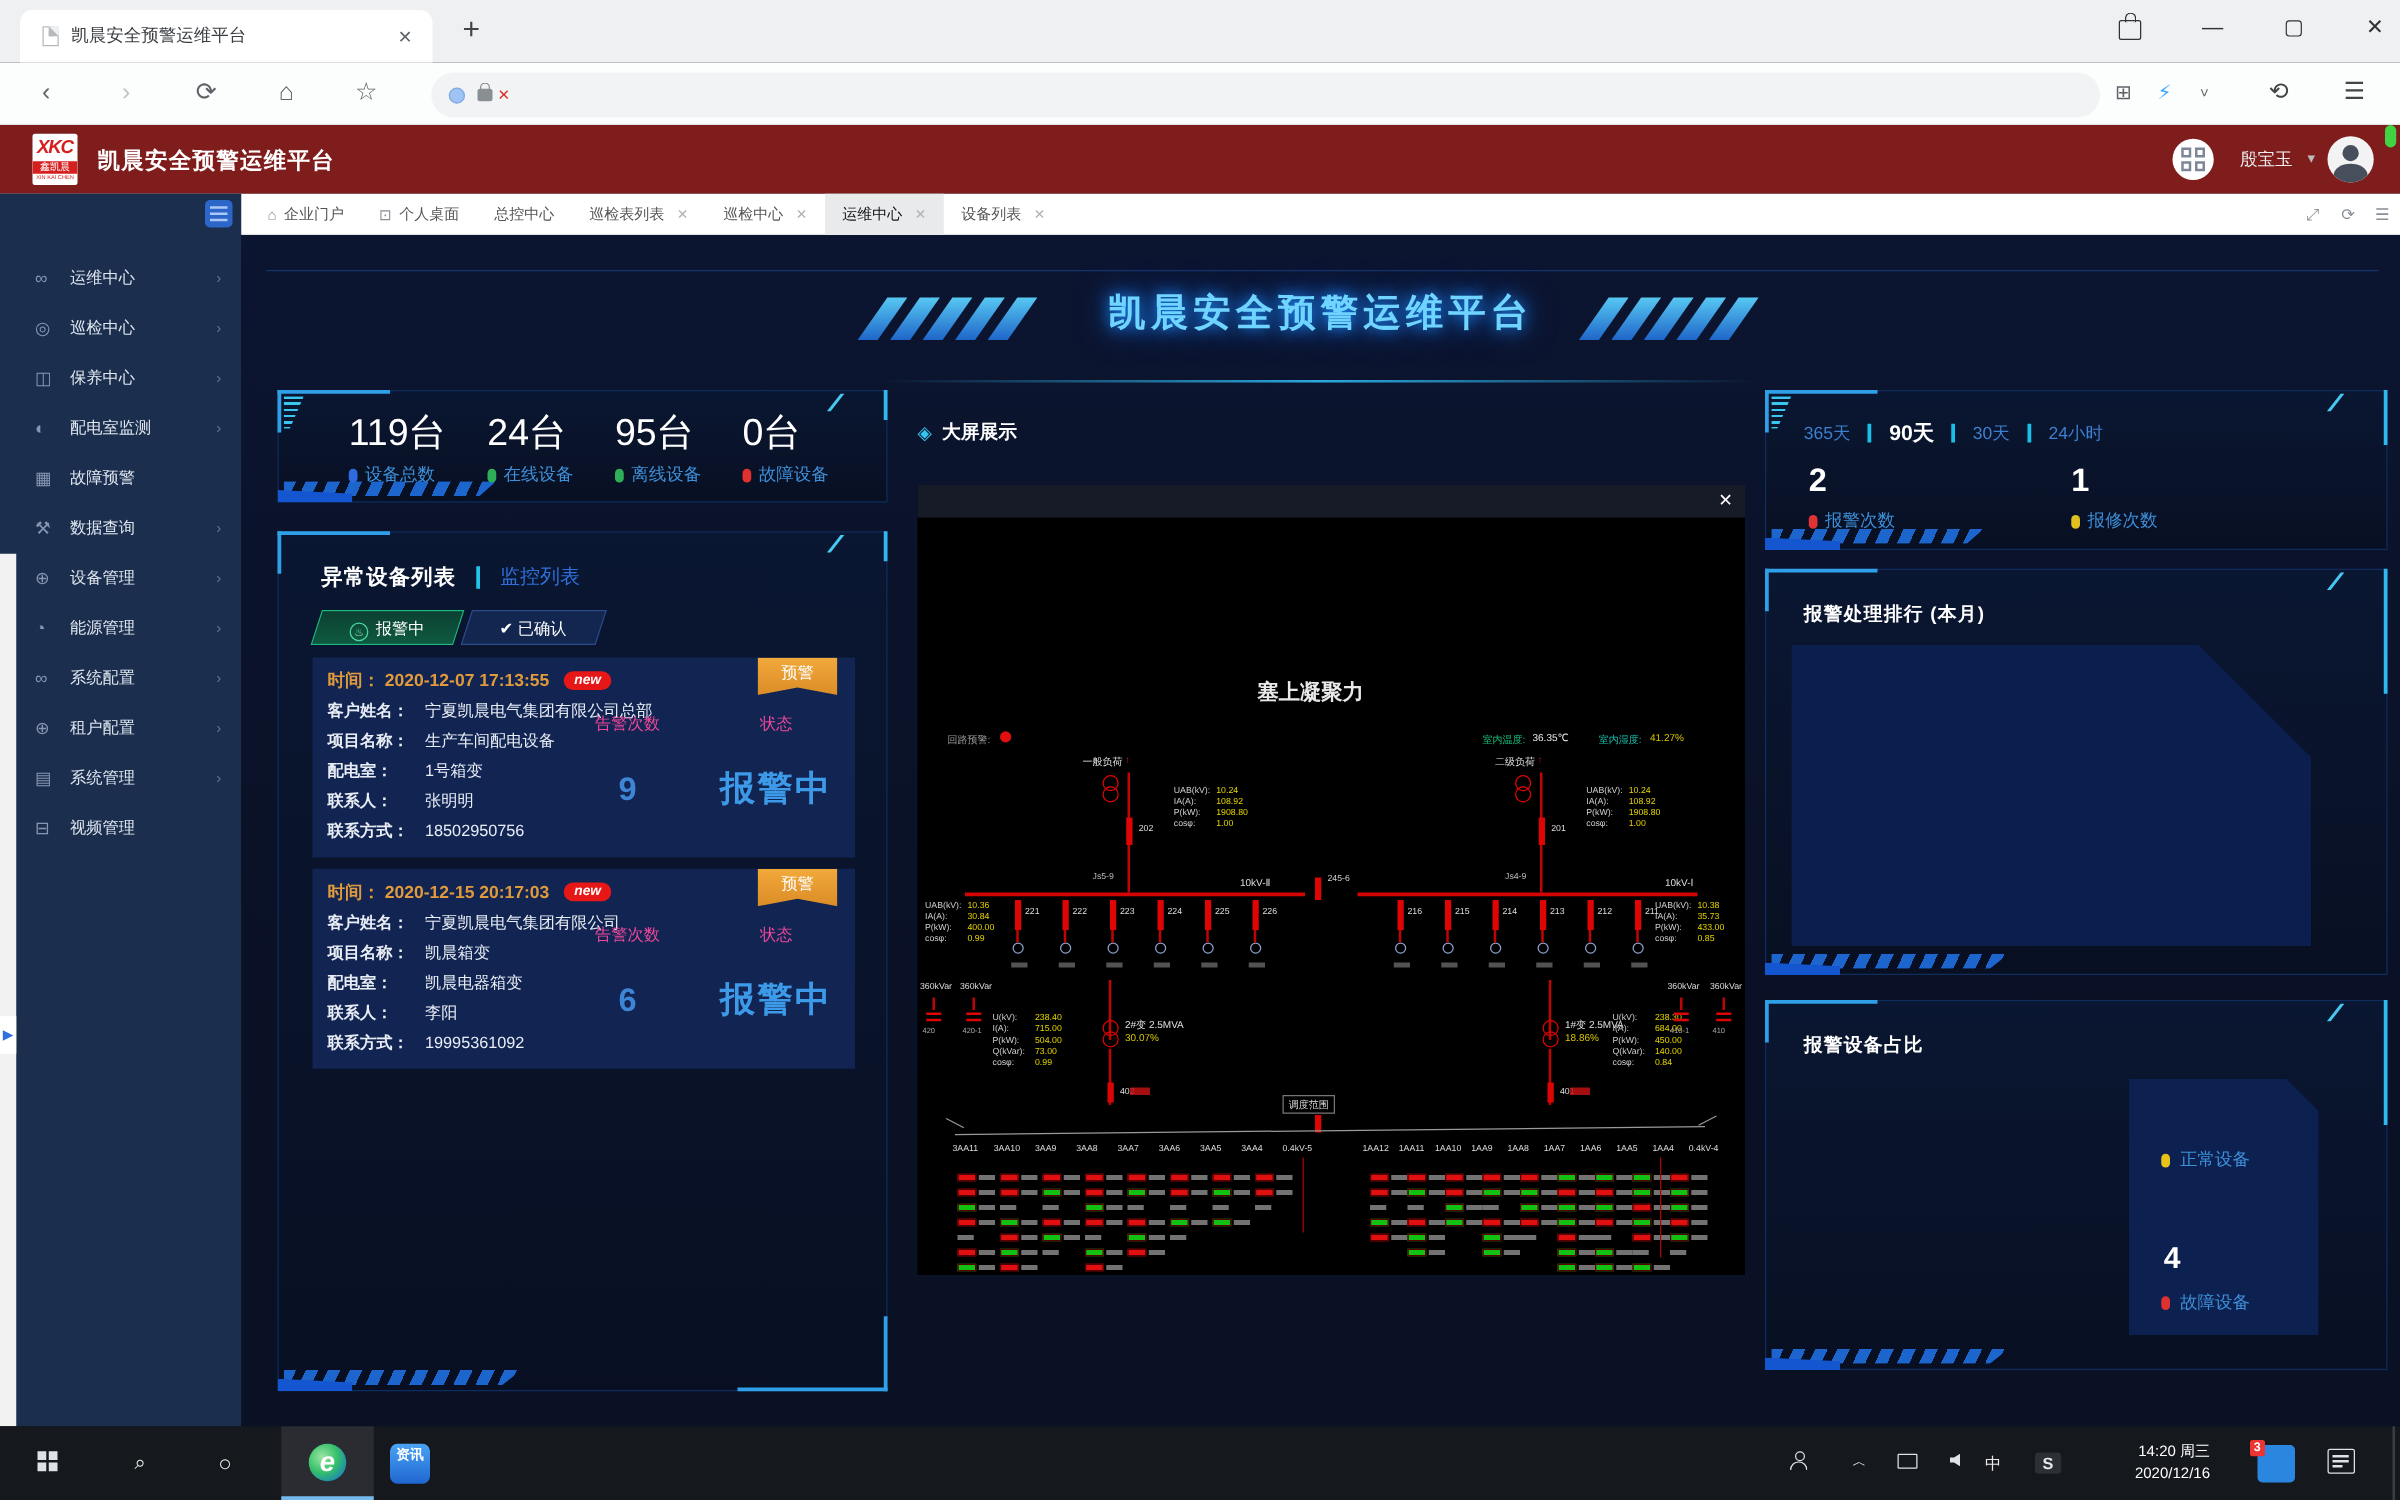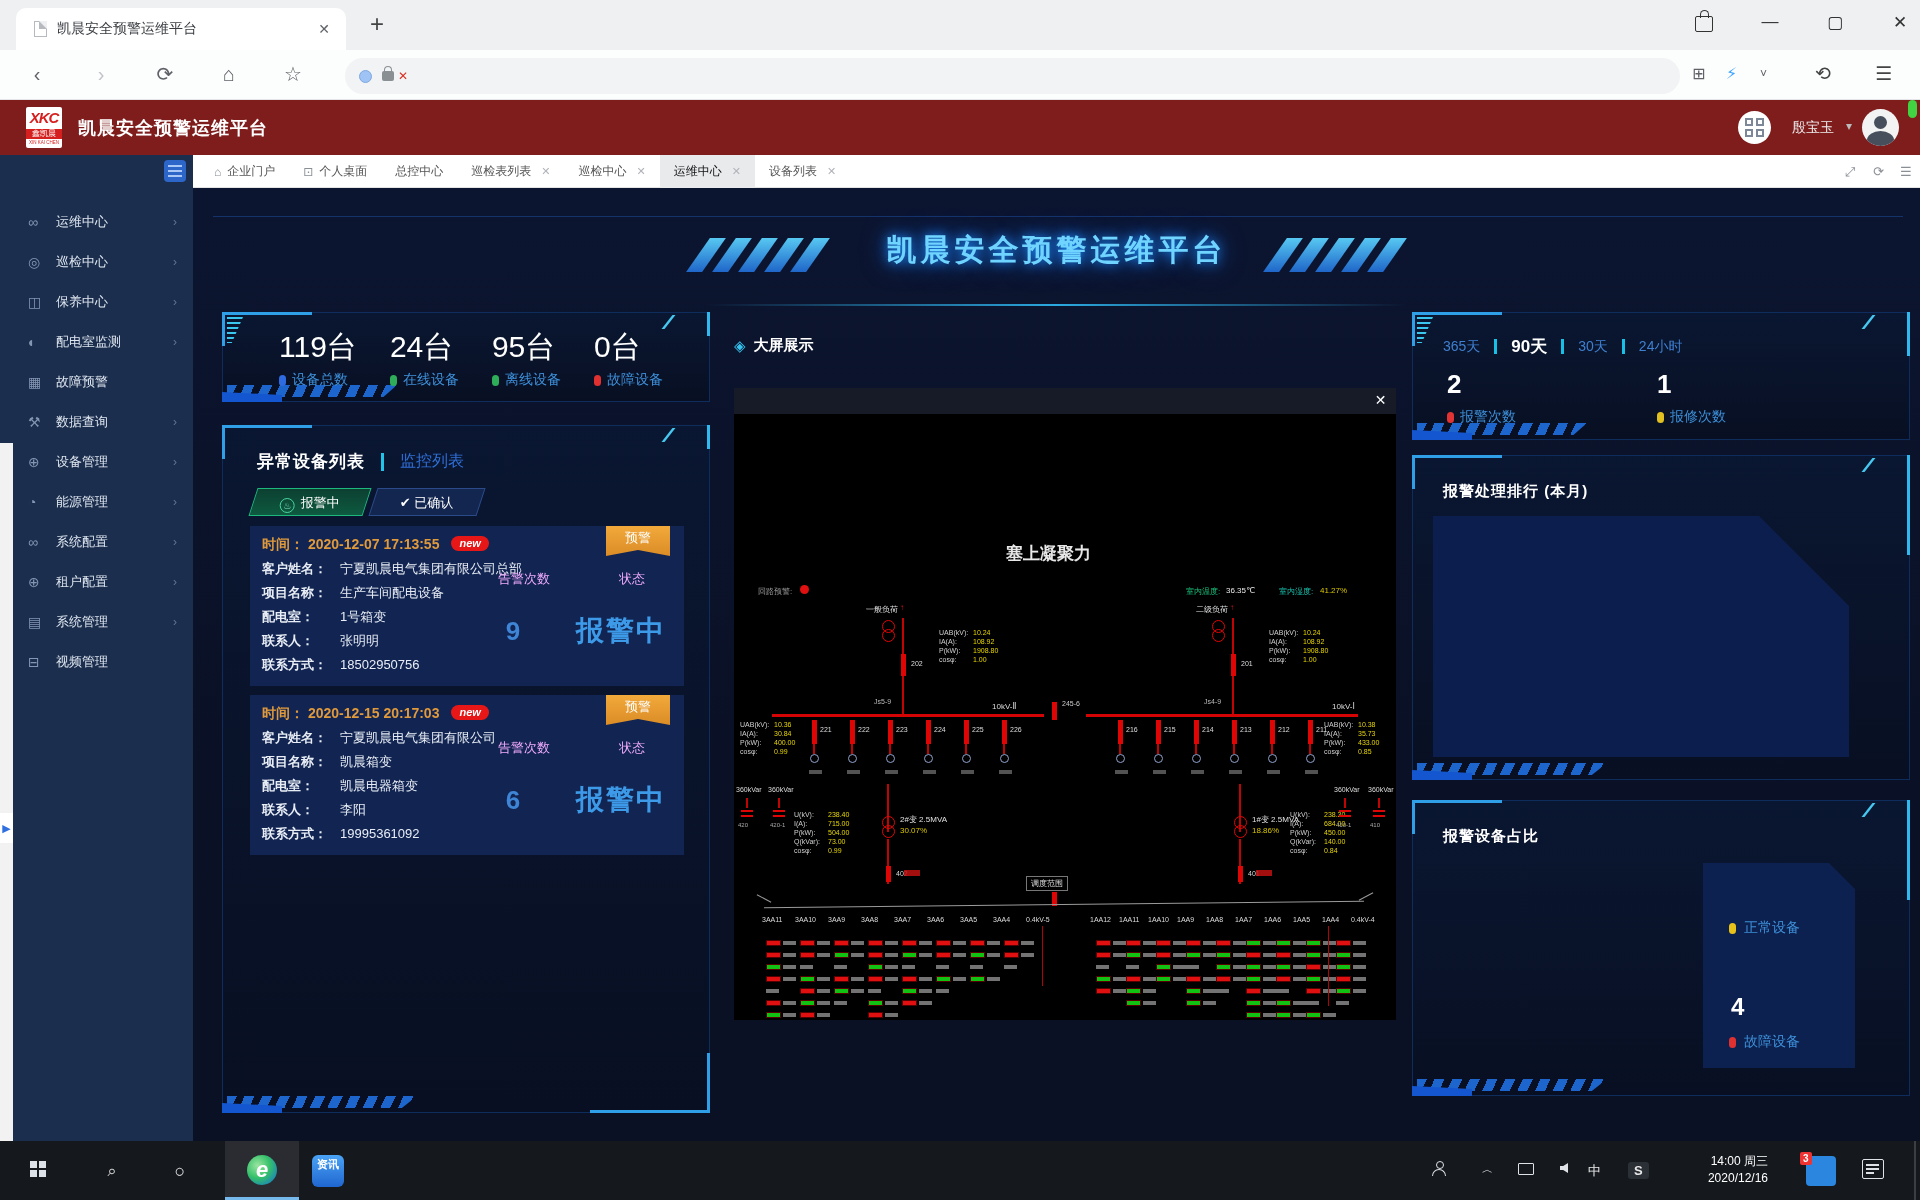--- a/index.html
+++ b/index.html
@@ -109,21 +109,21 @@
 
 .acards { position:absolute; left:27px; top:100px; width:434px; }
 .acard { position:relative; background:#112452; margin-bottom:9px; padding:10px 12px 12px 12px; }
 .acard .time { color:#e09a3c; font-size:14px; font-weight:bold; }
 .acard .newb { display:inline-block; background:#e81717; color:#fff; font-size:11px; font-weight:bold; font-style:italic; border-radius:8px; padding:1px 8px 2px; margin-left:12px; vertical-align:2px; }
 .ribbon { position:absolute; right:14px; top:0; width:64px; height:30px; background:linear-gradient(180deg,#f2a93b,#db8c26); clip-path:polygon(0 0,100% 0,100% 100%,50% 80%,0 100%); color:#fff; font-size:13px; text-align:center; line-height:24px; }
 .frow { display:flex; font-size:13px; color:#e8edf5; line-height:18px; margin-top:6px; }
 .frow .fl { width:78px; font-weight:bold; flex:none; }
 .frow .fv { width:208px; }
 .astat { position:absolute; right:18px; top:44px; width:190px; display:flex; justify-content:space-between; text-align:center; }
-.astat .cl { color:#f0abfc; font-size:13px;margin-left:22px; }
+.astat .cl { color:#ec4899; font-size:13px; }
 .astat .cv { color:#3f85d6; font-size:26px; font-weight:bold; margin-top:28px; }
 .astat .sv { color:#3d9ae8; font-size:28px; font-weight:bold; margin-top:24px; letter-spacing:2px; }
 
 .bs-head { position:absolute; left:541px; top:148px; display:flex; align-items:center; gap:8px; color:#fff; font-size:15px; font-weight:bold; }
 .cube { color:#35c3f0; font-size:15px; }
 .canvaswrap { position:absolute; left:541px; top:200px; width:662px; height:632px; background:#000; }
 .canvashead { position:absolute; left:0; top:0; width:662px; height:26px; background:#161b27; }
 .expandic { position:absolute; right:8px; top:5px; width:15px; height:15px; color:#fff; font-size:14px; font-weight:bold; text-align:center; line-height:15px; }
 #diagram { position:absolute; left:0; top:26px; width:662px; height:606px; overflow:hidden; }
 .dg-t { position:absolute; white-space:nowrap; }
@@ -905,21 +905,21 @@
       <div class="edgeic">e</div>
     </div>
     <div class="newsic">资讯</div>
     <div class="personic" style="left:1432px;"></div>
     <div class="trtxt" style="left:1482px;font-size:11px;">︿</div>
     <div class="moni" style="left:1518px;"></div>
     <div class="spk" style="left:1560px;"></div>
     <div class="trtxt" style="left:1588px;">中</div>
     <div class="trtxt" style="left:1628px;background:#2b2f36;padding:1px 6px;border-radius:3px;font-weight:bold;">S</div>
     <div class="clock">
-      <div>14:00 周三</div>
+      <div>14:20 周三</div>
       <div>2020/12/16</div>
     </div>
     <div class="badgeic">
       <span class="badge3">3</span>
     </div>
     <div class="actionic">
         <i style="top:4px;"></i>
         <i style="top:8px;"></i>
         <i style="top:12px;width:8px;"></i>
       </div>

